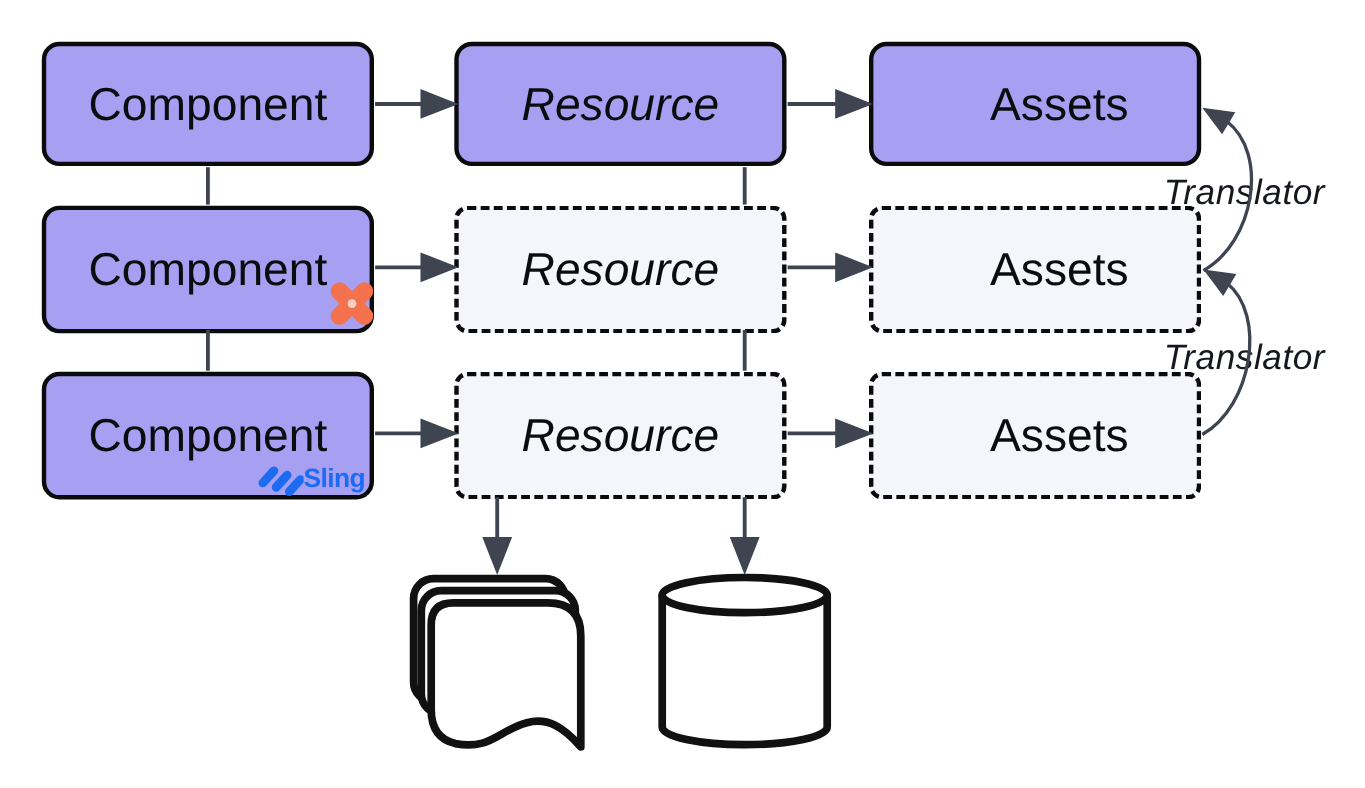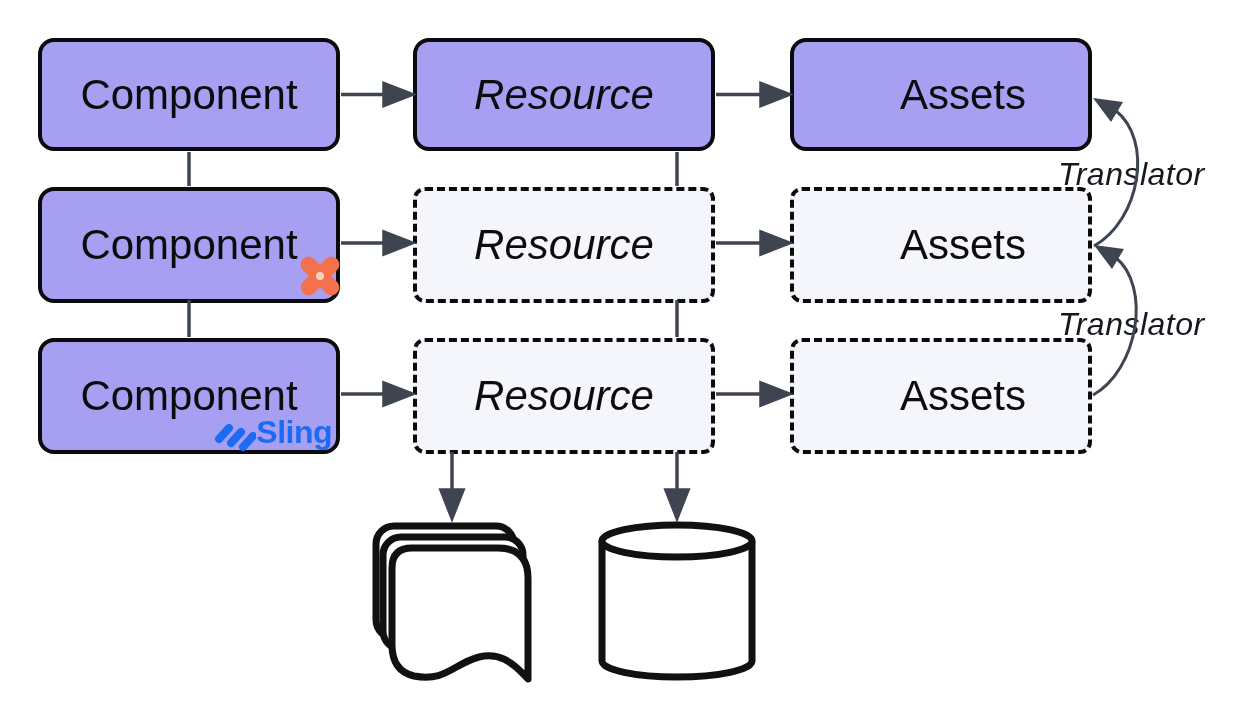--- a/index.html
+++ b/index.html
@@ -24,21 +24,21 @@
   .translator{
     position:absolute;font-size:32px;color:#15181e;letter-spacing:0.5px;
     white-space:nowrap;line-height:1.1;font-style:italic;
   }
   .t1{left:1058px;top:157px;}
   .t2{left:1058px;top:307px;}
   .sling{
     position:absolute;right:0px;bottom:-2px;display:flex;align-items:flex-end;
   }
   .sling .sling-word{
-    font-size:32px;font-weight:bold;color:#1d6bf3;letter-spacing:-0.5px;line-height:1;
+    font-size:24px;font-weight:bold;color:#1d6bf3;letter-spacing:-0.5px;line-height:1;
     padding-bottom:4px;padding-right:4px;
   }
   svg.overlay{position:absolute;left:0;top:0;pointer-events:none;}
 </style>
 </head>
 <body>
 
 <div class="canvas">
 
   <div class="node solid c1 r1">

